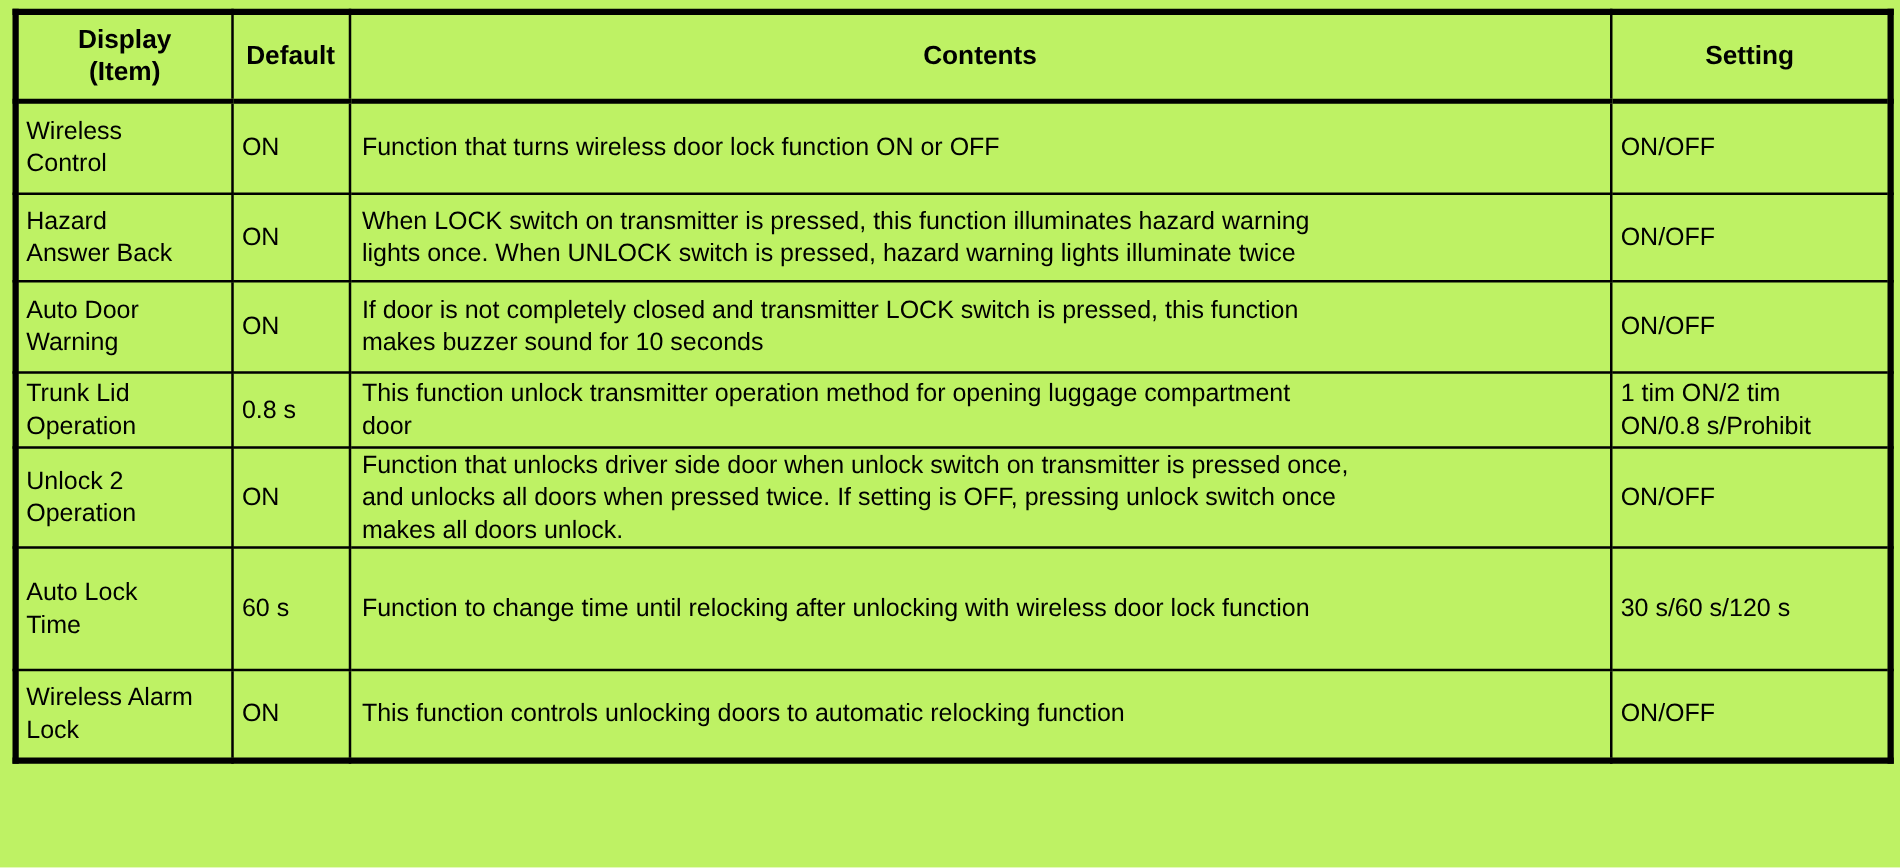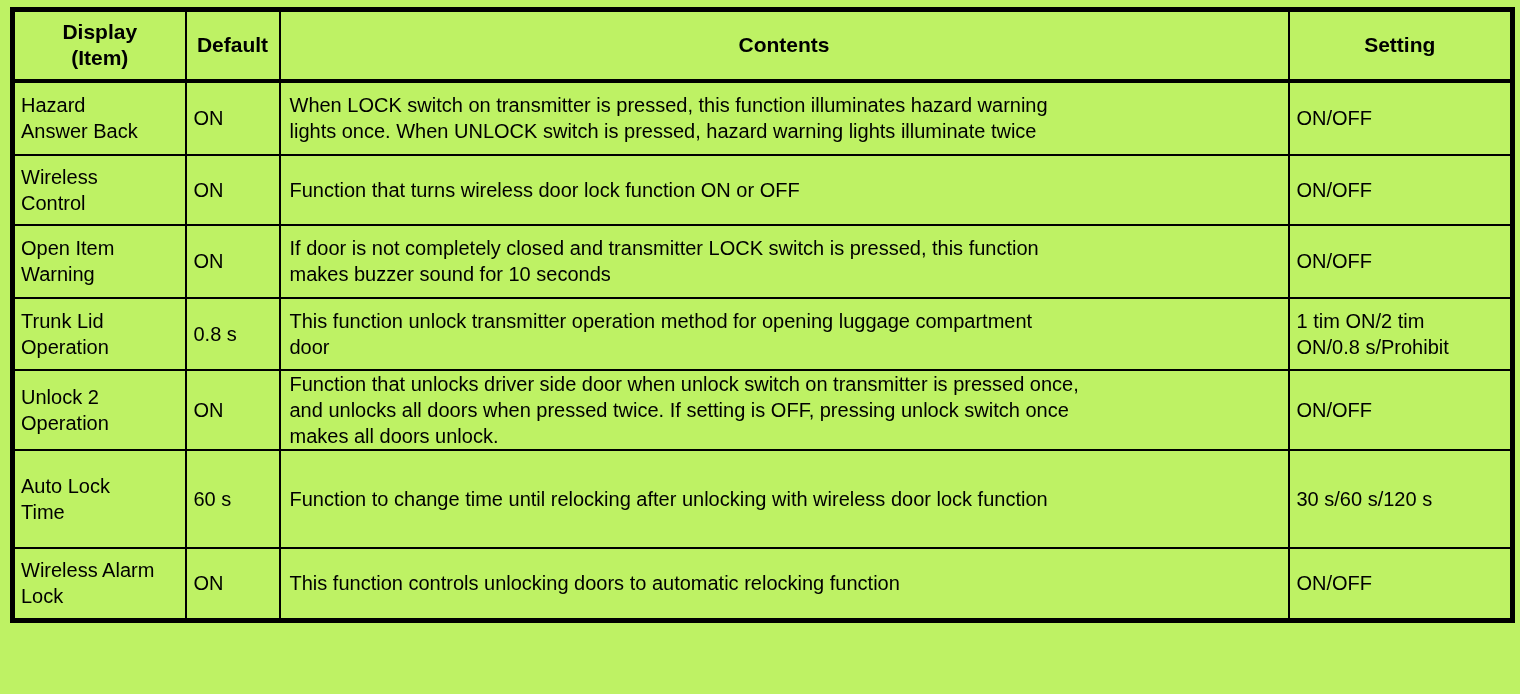--- a/index.html
+++ b/index.html
@@ -51,21 +51,21 @@
     text-align: left;
   }
   td.col-item    { padding: 0 4px 0 6px; }
   td.col-default { padding: 0 4px 0 7px; }
   td.col-contents{ padding: 0 8px 0 9px; }
   td.col-setting { padding: 0 4px 0 7px; }
   
   tbody tr:nth-child(1) { height: 74px; }
   tbody tr:nth-child(2) { height: 70px; }
   tbody tr:nth-child(3) { height: 73px; }
-  tbody tr:nth-child(4) { height: 72px; }
+  tbody tr:nth-child(4) { height: 60px; }
   tbody tr:nth-child(5) { height: 73px; }
   tbody tr:nth-child(6) { height: 98px; }
   tbody tr:nth-child(7) { height: 73px; }
   tbody tr:nth-child(8) { height: 77px; }
 </style>
 </head>
 <body>
 
 <div class="page">
   <table class="settings">
@@ -79,36 +79,36 @@
       <tr>
         <th>Display
 (Item)</th>
         <th>Default</th>
         <th>Contents</th>
         <th>Setting</th>
       </tr>
     </thead>
     <tbody>
       <tr>
+        <td class="col-item">Wireless
+Control</td>
+        <td class="col-default">ON</td>
+        <td class="col-contents">Function that turns wireless door lock function ON or OFF</td>
+        <td class="col-setting">ON/OFF</td>
+      </tr>
+      <tr>
         <td class="col-item">Hazard
 Answer Back</td>
         <td class="col-default">ON</td>
         <td class="col-contents">When LOCK switch on transmitter is pressed, this function illuminates hazard warning
 lights once. When UNLOCK switch is pressed, hazard warning lights illuminate twice</td>
         <td class="col-setting">ON/OFF</td>
       </tr>
       <tr>
-        <td class="col-item">Wireless
-Control</td>
-        <td class="col-default">ON</td>
-        <td class="col-contents">Function that turns wireless door lock function ON or OFF</td>
-        <td class="col-setting">ON/OFF</td>
-      </tr>
-      <tr>
-        <td class="col-item">Open Item
+        <td class="col-item">Auto Door
 Warning</td>
         <td class="col-default">ON</td>
         <td class="col-contents">If door is not completely closed and transmitter LOCK switch is pressed, this function
 makes buzzer sound for 10 seconds</td>
         <td class="col-setting">ON/OFF</td>
       </tr>
       <tr>
         <td class="col-item">Trunk Lid
 Operation</td>
         <td class="col-default">0.8 s</td>

